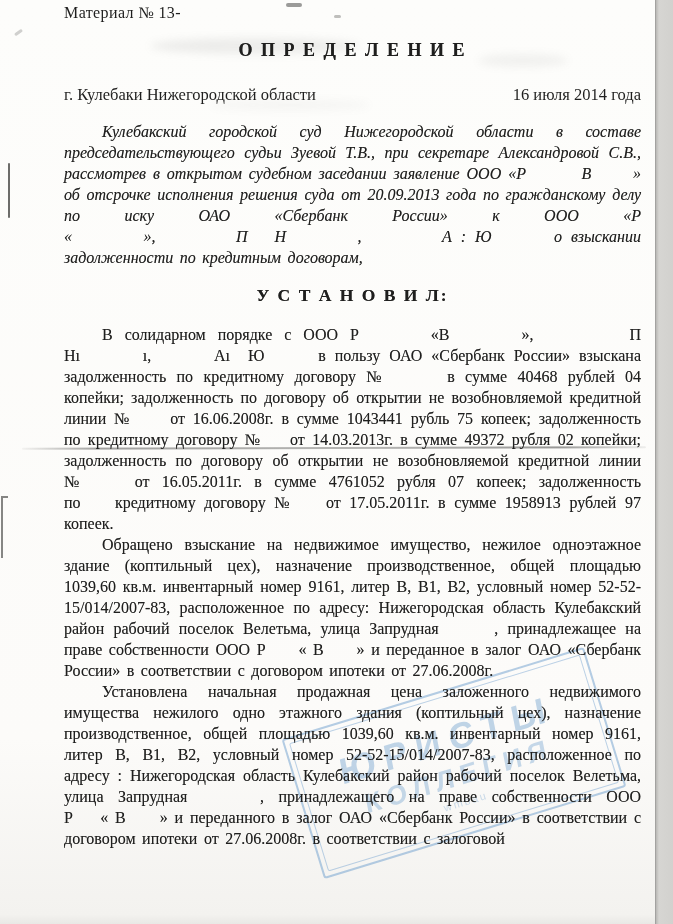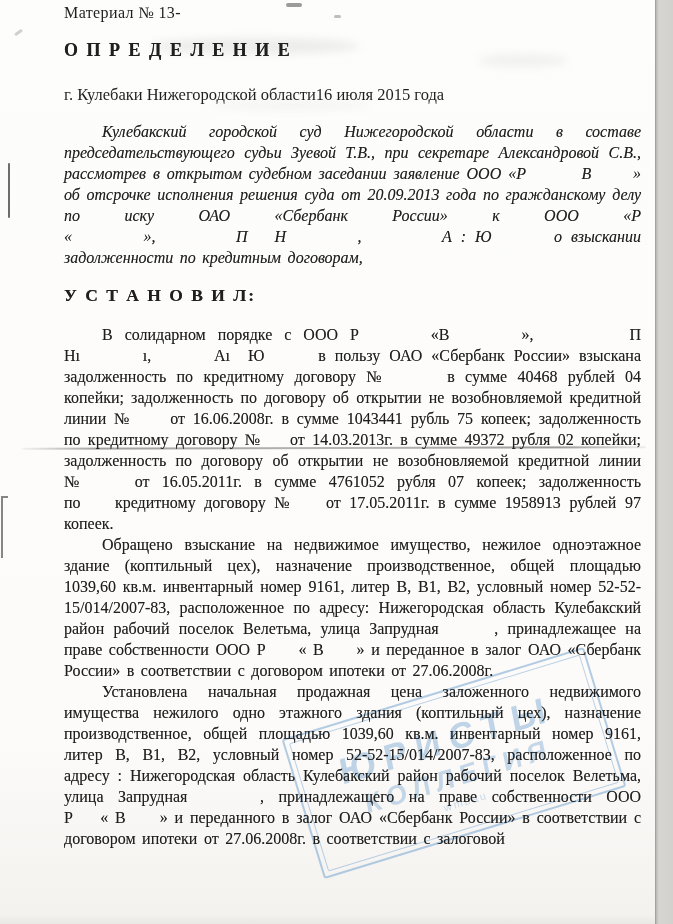--- a/index.html
+++ b/index.html
@@ -16,33 +16,33 @@
     position:absolute;top:0;right:0;width:17px;height:924px;
     background:linear-gradient(90deg,#b9b8b5 0,#d6d5d2 3px,#d2d1ce 100%);
     border-left:1px solid #a3a2a0;
   }
   .content{
     position:absolute;left:64px;top:2px;width:577px;
     font-size:16px;line-height:21px;
   }
   .material{font-size:16px;letter-spacing:0.4px;}
   .title{
-    font-weight:bold;font-size:18px;
+    text-align:center;font-weight:bold;font-size:18px;
     letter-spacing:2px;margin-top:17px;
     text-shadow:0 0 .5px rgba(0,0,0,.6);
   }
-  .meta-row{display:flex;margin-top:23px;font-size:16.5px;}
+  .meta-row{display:flex;justify-content:space-between;margin-top:23px;font-size:16.5px;}
   .para{
     margin:0;text-align:justify;text-indent:38px;
     word-spacing:2.5px;
     text-shadow:0 0 .4px rgba(20,20,20,.45);
   }
   .intro{margin-top:16px;font-style:italic;}
   .section-title{
-    text-align:left;font-weight:bold;font-size:17.5px;letter-spacing:2px;
+    text-align:center;font-weight:bold;font-size:17.5px;letter-spacing:2px;
     margin:17px 0 18px 0;
     text-shadow:0 0 .5px rgba(0,0,0,.6);
   }
   
   .smudge{position:absolute;background:#8a8a88;border-radius:50%;filter:blur(4px);}
   .smudge-a{left:150px;top:38px;width:210px;height:16px;opacity:.14;}
   .smudge-b{left:478px;top:54px;width:90px;height:13px;opacity:.10;}
   .smudge-c{left:210px;top:100px;width:160px;height:10px;opacity:.07;}
   .speck{position:absolute;background:#4b4b49;}
   .speck-a{left:286px;top:3px;width:16px;height:4px;opacity:.55;border-radius:2px;}
@@ -106,21 +106,21 @@
       <div class="wm-line2">КОЛЛЕГИЯ</div>
       <div class="wm-small">wmbau</div>
     </div>
   </div>
 
   <div class="content">
     <div class="material">Материал  № 13-</div>
     <div class="title">О П Р Е Д Е Л Е Н И Е</div>
     <div class="meta-row">
       <span>г. Кулебаки Нижегородской области</span>
-      <span>16 июля 2015 года</span>
+      <span>16 июля 2014 года</span>
     </div>
     <p class="para intro">Кулебакский городской суд Нижегородской области в составе председательствующего судьи Зуевой Т.В., при секретаре Александровой С.В., рассмотрев в открытом судебном заседании заявление ООО «Р&nbsp;&nbsp;&nbsp;&nbsp;&nbsp;&nbsp;&nbsp;&nbsp;В&nbsp;&nbsp;&nbsp;&nbsp;&nbsp;&nbsp;» об отсрочке исполнения решения суда от 20.09.2013 года по гражданскому делу по иску ОАО «Сбербанк России» к ООО «Р «&nbsp;&nbsp;&nbsp;&nbsp;&nbsp;&nbsp;&nbsp;&nbsp;»,&nbsp;&nbsp;&nbsp;&nbsp;&nbsp;&nbsp;&nbsp;&nbsp;&nbsp;П&nbsp;&nbsp;&nbsp;Н&nbsp;&nbsp;&nbsp;&nbsp;&nbsp;&nbsp;&nbsp;&nbsp;,&nbsp;&nbsp;&nbsp;&nbsp;&nbsp;&nbsp;&nbsp;&nbsp;&nbsp;А&nbsp;:&nbsp;Ю&nbsp;&nbsp;&nbsp;&nbsp;&nbsp;&nbsp;&nbsp;о взыскании задолженности по кредитным договорам,</p>
     <div class="section-title">У С Т А Н О В И Л:</div>
     <p class="para">В солидарном порядке с ООО Р&nbsp;&nbsp;&nbsp;&nbsp;&nbsp;&nbsp;«В&nbsp;&nbsp;&nbsp;&nbsp;&nbsp;&nbsp;»,&nbsp;&nbsp;&nbsp;&nbsp;&nbsp;&nbsp;&nbsp;&nbsp;П Нı&nbsp;&nbsp;&nbsp;&nbsp;&nbsp;&nbsp;&nbsp;ı,&nbsp;&nbsp;&nbsp;&nbsp;&nbsp;&nbsp;&nbsp;Аı&nbsp;&nbsp;Ю&nbsp;&nbsp;&nbsp;&nbsp;&nbsp;&nbsp;в пользу ОАО «Сбербанк России» взыскана задолженность по кредитному договору №&nbsp;&nbsp;&nbsp;&nbsp;&nbsp;&nbsp;в сумме 40468 рублей 04 копейки; задолженность по договору об открытии не возобновляемой кредитной линии №&nbsp;&nbsp;&nbsp;&nbsp;&nbsp;от 16.06.2008г. в сумме 1043441 рубль 75 копеек; задолженность по кредитному договору №&nbsp;&nbsp;&nbsp;&nbsp;от 14.03.2013г. в сумме 49372 рубля 02 копейки; задолженность по договору об открытии не возобновляемой кредитной линии №&nbsp;&nbsp;&nbsp;&nbsp;от 16.05.2011г. в сумме 4761052 рубля 07 копеек; задолженность по&nbsp;&nbsp;&nbsp;&nbsp;кредитному договору №&nbsp;&nbsp;&nbsp;&nbsp;от 17.05.2011г. в сумме 1958913 рублей 97 копеек.</p>
     <p class="para">Обращено взыскание на недвижимое имущество, нежилое одноэтажное здание (коптильный цех), назначение производственное, общей площадью 1039,60 кв.м. инвентарный номер 9161, литер В, В1, В2, условный номер 52-52-15/014/2007-83, расположенное по адресу: Нижегородская область Кулебакский район рабочий поселок Велетьма, улица Запрудная&nbsp;&nbsp;&nbsp;&nbsp;&nbsp;&nbsp;, принадлежащее на праве собственности ООО Р&nbsp;&nbsp;&nbsp;&nbsp;&nbsp;«&nbsp;В&nbsp;&nbsp;&nbsp;&nbsp;&nbsp;»&nbsp;и переданное в залог ОАО «Сбербанк России» в соответствии с договором ипотеки от 27.06.2008г.</p>
     <p class="para">Установлена начальная продажная цена заложенного недвижимого имущества нежилого одно этажного здания (коптильный цех), назначение производственное, общей площадью 1039,60 кв.м. инвентарный номер 9161, литер В, В1, В2, условный номер 52-52-15/014/2007-83, расположенное по адресу : Нижегородская область Кулебакский район рабочий поселок Велетьма, улица Запрудная&nbsp;&nbsp;&nbsp;&nbsp;&nbsp;, принадлежащего на праве собственности ООО Р&nbsp;&nbsp;&nbsp;&nbsp;«&nbsp;В&nbsp;&nbsp;&nbsp;&nbsp;&nbsp;» и переданного в залог ОАО «Сбербанк России» в соответствии с договором ипотеки от 27.06.2008г. в соответствии с залоговой</p>
   </div>
 
 </div>
 

